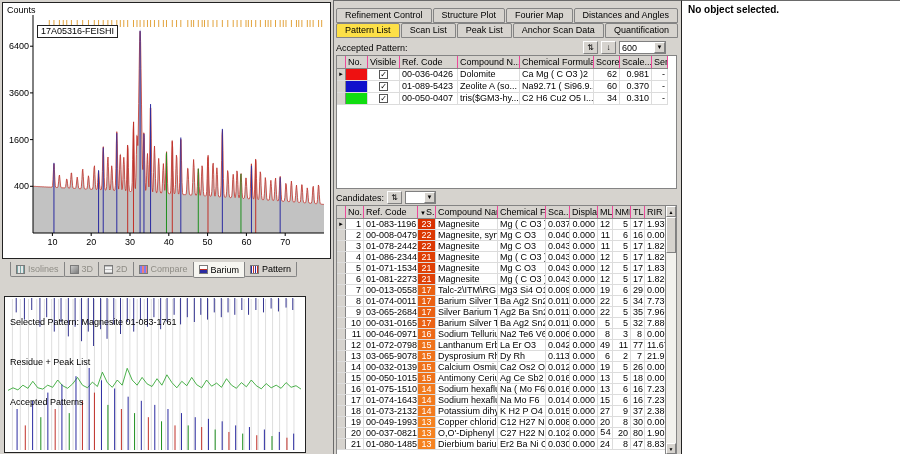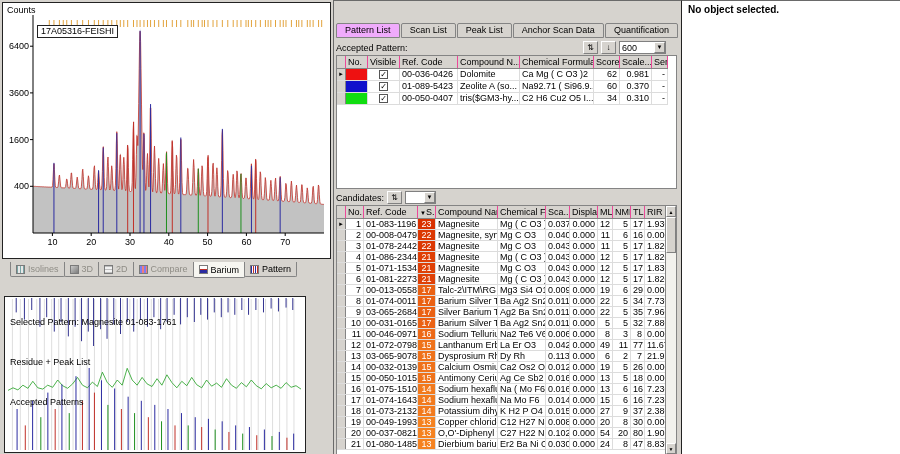--- a/index.html
+++ b/index.html
@@ -30,21 +30,21 @@
   .bp-label{position:absolute;left:5px;white-space:nowrap}
 
   
   .mid-col{position:absolute;left:333px;top:0;width:348px;height:454px;background:#d6d3ce;
            border-left:1px solid #6a6a6a;border-top:1px solid #6a6a6a}
   .tabrow{position:absolute;left:2px;right:2px;display:flex}
   #tabrow1{top:7px}
   #tabrow2{top:22px}
   .mtab{flex:1 1 auto;text-align:center;padding:1px 4px 2px;background:#d6d3ce;border:1px solid #848484;
         border-radius:2px 2px 0 0;margin-right:1px;white-space:nowrap;overflow:hidden}
-  .mtab.active{background:#f0abfc}
+  .mtab.active{background:#fde047}
   .toolbar{position:absolute;left:2px;right:4px;height:15px;display:flex;align-items:center;gap:3px}
   #accToolbar{top:39px}
   #candToolbar{top:189px}
   .spacer{flex:1}
   .mini-btn{width:15px;height:13px;background:#d6d3ce;border:1px solid;border-color:#fff #808080 #808080 #fff;
             font-size:8px;line-height:11px;text-align:center}
   .combo{height:13px;background:#fff;border:1px solid #808080;display:flex;align-items:center}
   .combo .val{padding:0 2px;min-width:34px}
   .combo .arrow{width:11px;height:11px;background:#d6d3ce;border:1px solid;border-color:#fff #808080 #808080 #fff;
                 font-size:6px;line-height:9px;text-align:center}
@@ -348,20 +348,26 @@
         <line x1="281.93600000000004" y1="153" x2="281.93600000000004" y2="140.7" stroke="#c03028"></line>
         <line x1="288.675" y1="153" x2="288.675" y2="136.6" stroke="#2b2ba0"></line>
       </svg>
     <div class="bp-label" style="top:20px">Selected Pattern: Magnesite  01-083-1761</div>
     <div class="bp-label" style="top:60px">Residue + Peak List</div>
     <div class="bp-label" style="top:100px">Accepted Patterns</div>
   </div>
 </div>
 
 <div class="mid-col">
+  <div class="tabrow" id="tabrow1">
+      <div class="mtab">Refinement Control</div>
+      <div class="mtab">Structure Plot</div>
+      <div class="mtab">Fourier Map</div>
+      <div class="mtab">Distances and Angles</div>
+    </div>
   <div class="tabrow" id="tabrow2">
       <div class="mtab active">Pattern List</div>
       <div class="mtab">Scan List</div>
       <div class="mtab">Peak List</div>
       <div class="mtab">Anchor Scan Data</div>
       <div class="mtab">Quantification</div>
     </div>
 
   <div class="toolbar" id="accToolbar">
     <span>Accepted Pattern:</span>
@@ -721,21 +727,21 @@
         </div>
         <div class="grow cand-row">
           <div class="gcell sel" style="width: 9px;"></div>
           <div class="gcell num" style="width: 18px;">20</div>
           <div class="gcell " style="width: 54px;">00-037-0821</div>
           <div class="gcell score-cell" style="width: 18px; background: rgb(245, 130, 32);">13</div>
           <div class="gcell " style="width: 62px;">O,O'-Diphenyl t...</div>
           <div class="gcell " style="width: 48px;">C27 H22 N...</div>
           <div class="gcell num" style="width: 24px;">0.102</div>
           <div class="gcell num" style="width: 28px;">0.000</div>
-          <div class="gcell num" style="width: 15px;">54</div>
+          <div class="gcell num" style="width: 15px; font-family: Liberation Mono, monospace;">54</div>
           <div class="gcell num" style="width: 18px;">20</div>
           <div class="gcell num" style="width: 14px;">80</div>
           <div class="gcell num" style="width: 24px;">1.903</div>
         </div>
         <div class="grow cand-row">
           <div class="gcell sel" style="width: 9px;"></div>
           <div class="gcell num" style="width: 18px;">21</div>
           <div class="gcell " style="width: 54px;">01-080-1485</div>
           <div class="gcell score-cell" style="width: 18px; background: rgb(245, 130, 32);">13</div>
           <div class="gcell " style="width: 62px;">Dierbium barium...</div>

